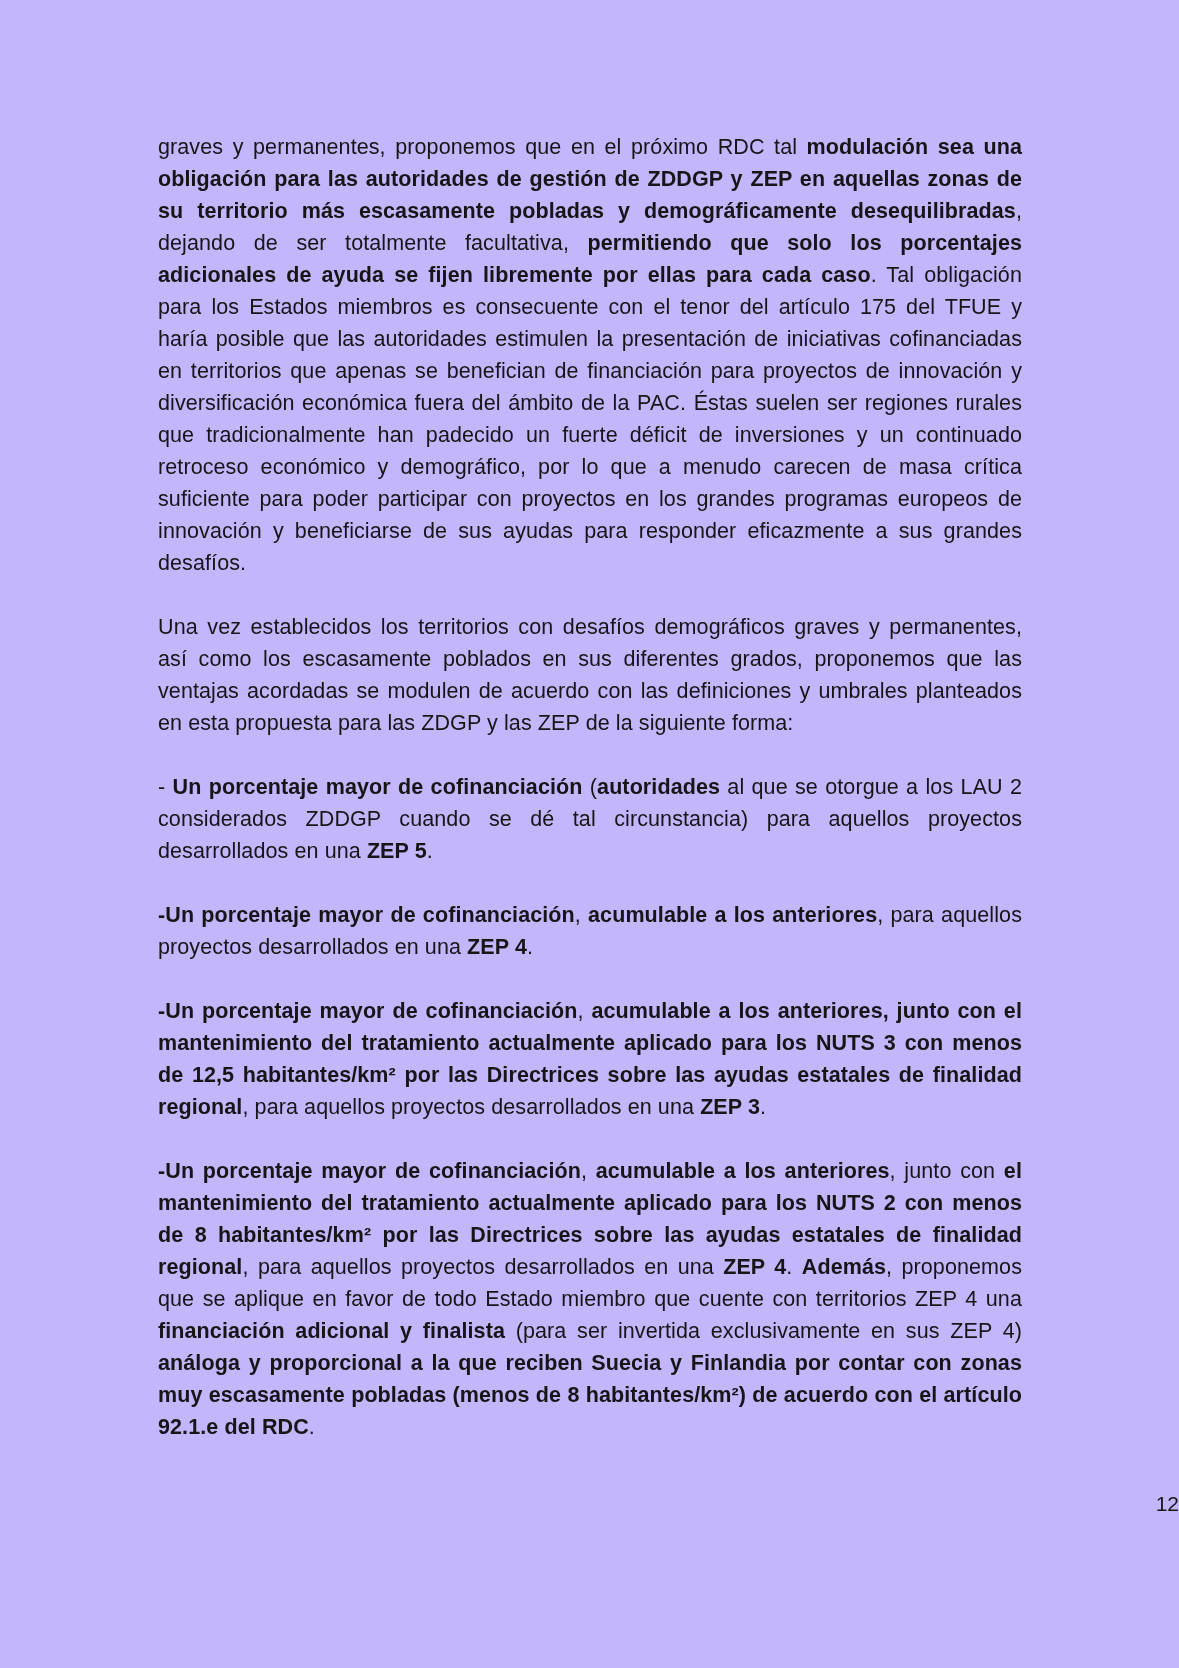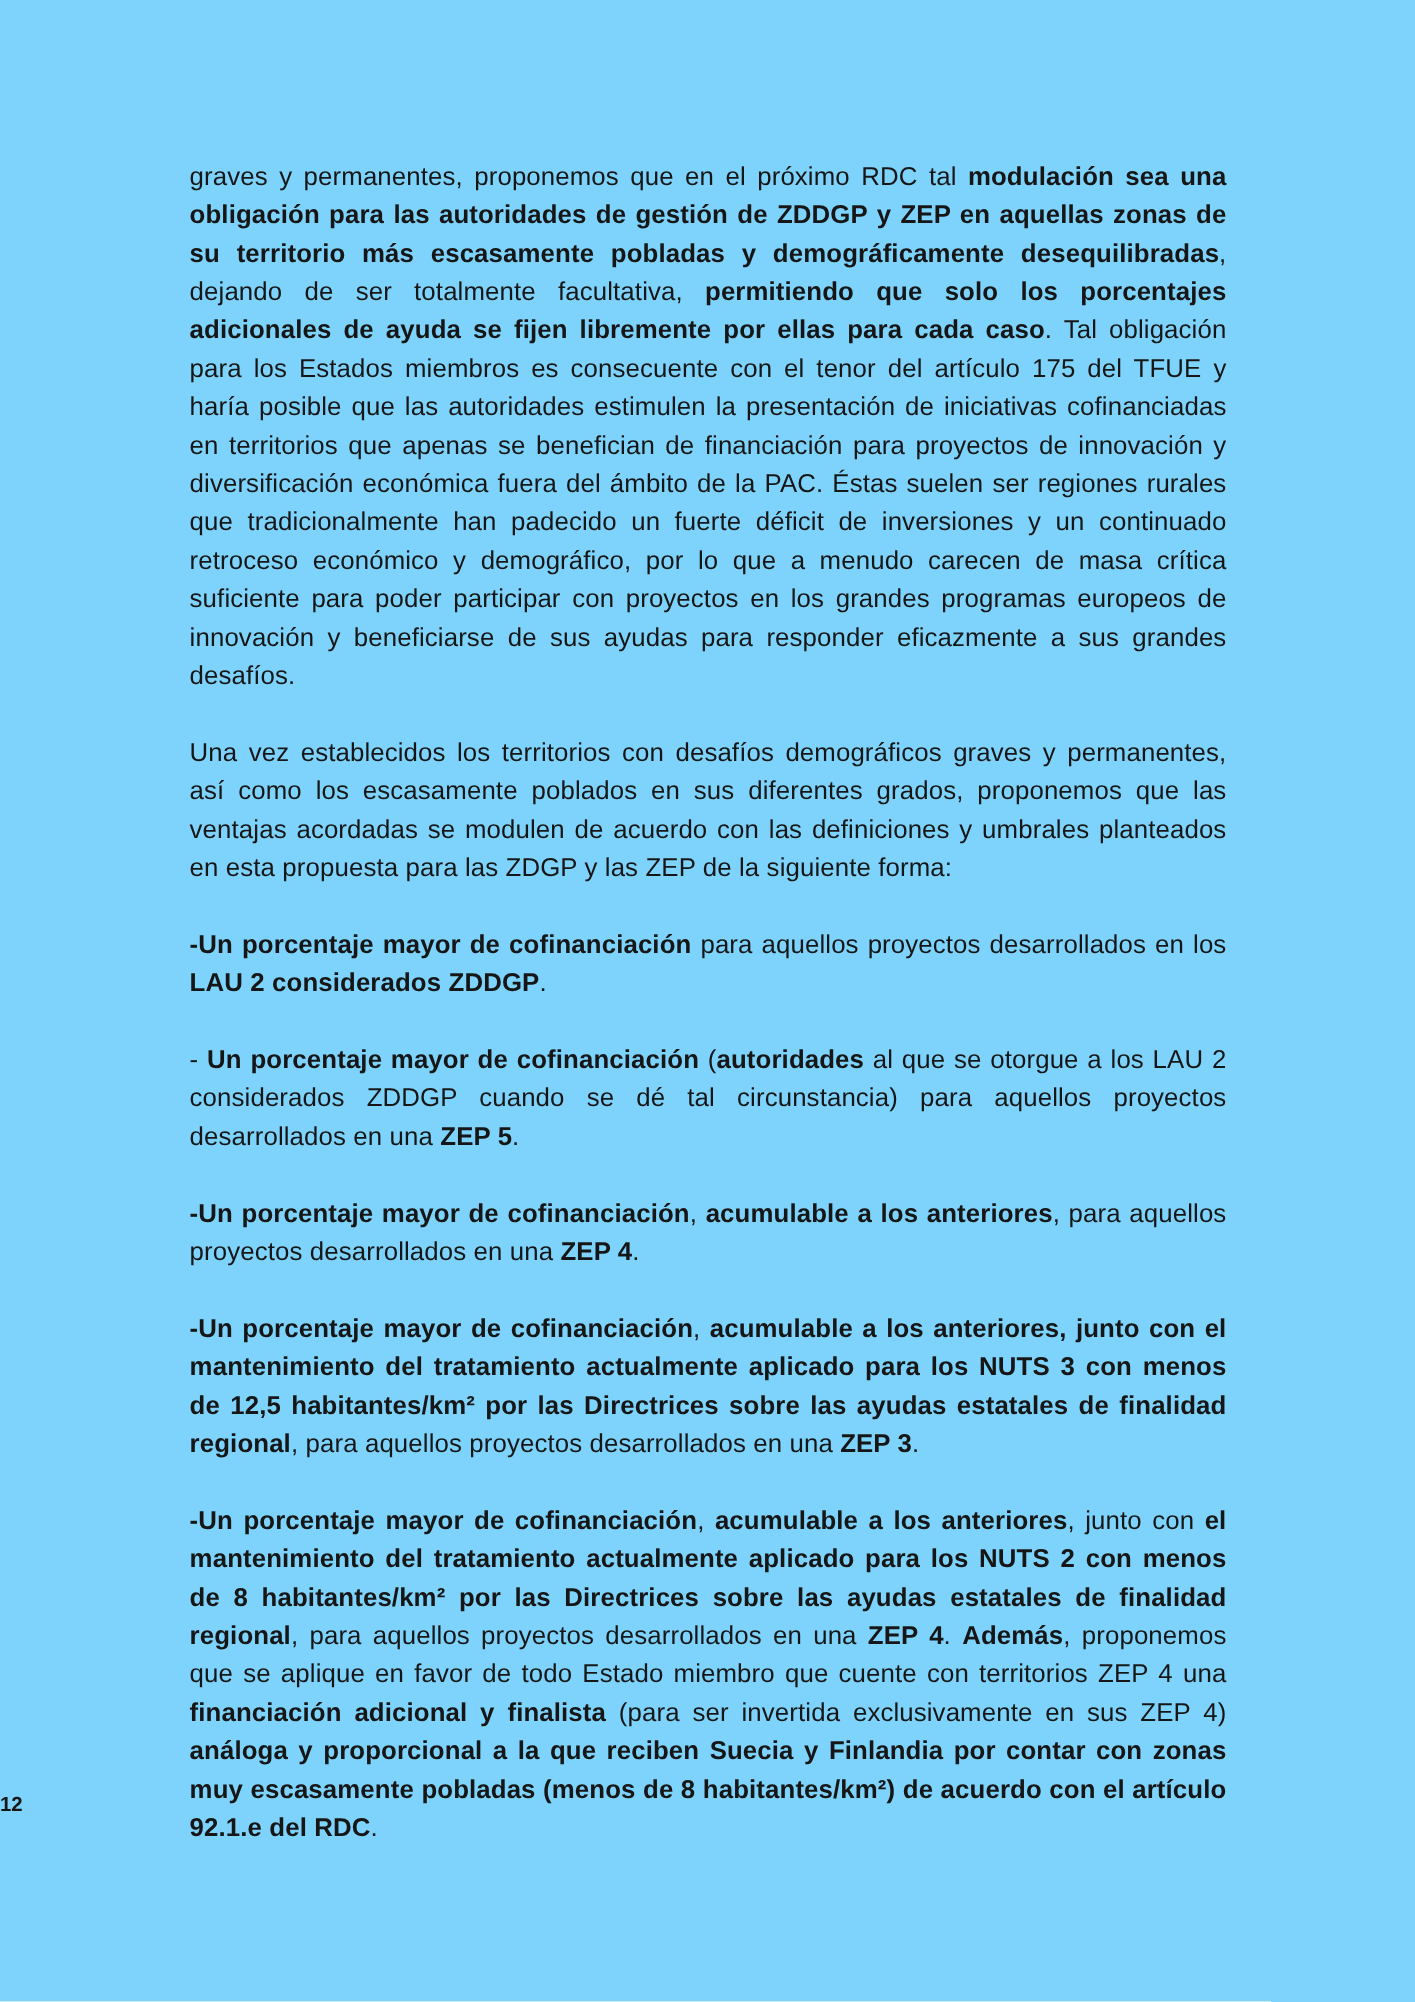--- a/index.html
+++ b/index.html
@@ -4,21 +4,21 @@
 <style>
   html, body {
     margin: 0;
     padding: 0;
     background: #ffffff;
   }
   .page {
     position: relative;
     width: 1179px;
     height: 1668px;
-    background: #7dd3fc;
+    background: #c4b5fd;
     font-family: "Liberation Sans", sans-serif;
     color: #161616;
     overflow: hidden;
   }
   .doc-body {
     position: absolute;
     left: 158px;
     top: 131px;
     width: 864px;
     font-size: 21.5px;
@@ -33,34 +33,32 @@
     margin-bottom: 0;
   }
   .b {
     font-weight: 700;
   }
   .page-number {
     position: absolute;
     left: 0;
     width: 100%;
     top: 1490px;
-    text-align: left;
-    font-size: 17px;
+    text-align: right;
+    font-size: 21px;
     line-height: 28px;
     color: #161616;
-    font-weight: bold;
   }
 </style>
 </head>
 <body>
 
 <div class="page">
   <div class="doc-body">
       <p><span>graves y permanentes, proponemos que en el próximo RDC tal </span><span class="b">modulación sea una obligación para las autoridades de gestión de ZDDGP y ZEP en aquellas zonas de su territorio más escasamente pobladas y demográficamente desequilibradas</span><span>, dejando de ser totalmente facultativa, </span><span class="b">permitiendo que solo los porcentajes adicionales de ayuda se fijen libremente por ellas para cada caso</span><span>. Tal obligación para los Estados miembros es consecuente con el tenor del artículo 175 del TFUE y haría posible que las autoridades estimulen la presentación de iniciativas cofinanciadas en territorios que apenas se benefician de financiación para proyectos de innovación y diversificación económica fuera del ámbito de la PAC. Éstas suelen ser regiones rurales que tradicionalmente han padecido un fuerte déficit de inversiones y un continuado retroceso económico y demográfico, por lo que a menudo carecen de masa crítica suficiente para poder participar con proyectos en los grandes programas europeos de innovación y beneficiarse de sus ayudas para responder eficazmente a sus grandes desafíos.</span></p>
       <p><span>Una vez establecidos los territorios con desafíos demográficos graves y permanentes, así como los escasamente poblados en sus diferentes grados, proponemos que las ventajas acordadas se modulen de acuerdo con las definiciones y umbrales planteados en esta propuesta para las ZDGP y las ZEP de la siguiente forma:</span></p>
-      <p><span class="b">-Un porcentaje mayor de cofinanciación</span><span> para aquellos proyectos desarrollados en los </span><span class="b">LAU 2 considerados ZDDGP</span><span>.</span></p>
       <p><span>- </span><span class="b">Un porcentaje mayor de cofinanciación</span><span> (</span><span class="b">autoridades</span><span> al que se otorgue a los LAU 2 considerados ZDDGP cuando se dé tal circunstancia) para aquellos proyectos desarrollados en una </span><span class="b">ZEP 5</span><span>.</span></p>
       <p><span class="b">-Un porcentaje mayor de cofinanciación</span><span>, </span><span class="b">acumulable a los anteriores</span><span>, para aquellos proyectos desarrollados en una </span><span class="b">ZEP 4</span><span>.</span></p>
       <p><span class="b">-Un porcentaje mayor de cofinanciación</span><span>, </span><span class="b">acumulable a los anteriores, junto con el mantenimiento del tratamiento actualmente aplicado para los NUTS 3 con menos de 12,5 habitantes/km² por las Directrices sobre las ayudas estatales de finalidad regional</span><span>, para aquellos proyectos desarrollados en una </span><span class="b">ZEP 3</span><span>.</span></p>
       <p><span class="b">-Un porcentaje mayor de cofinanciación</span><span>, </span><span class="b">acumulable a los anteriores</span><span>, junto con </span><span class="b">el mantenimiento del tratamiento actualmente aplicado para los NUTS 2 con menos de 8 habitantes/km² por las Directrices sobre las ayudas estatales de finalidad regional</span><span>, para aquellos proyectos desarrollados en una </span><span class="b">ZEP 4</span><span>. </span><span class="b">Además</span><span>, proponemos que se aplique en favor de todo Estado miembro que cuente con territorios ZEP 4 una </span><span class="b">financiación adicional y finalista</span><span> (para ser invertida exclusivamente en sus ZEP 4) </span><span class="b">análoga y proporcional a la que reciben Suecia y Finlandia por contar con zonas muy escasamente pobladas (menos de 8 habitantes/km²) de acuerdo con el artículo 92.1.e del RDC</span><span>.</span></p>
     </div>
   <div class="page-number">12</div>
 </div>
 
 </body></html>

